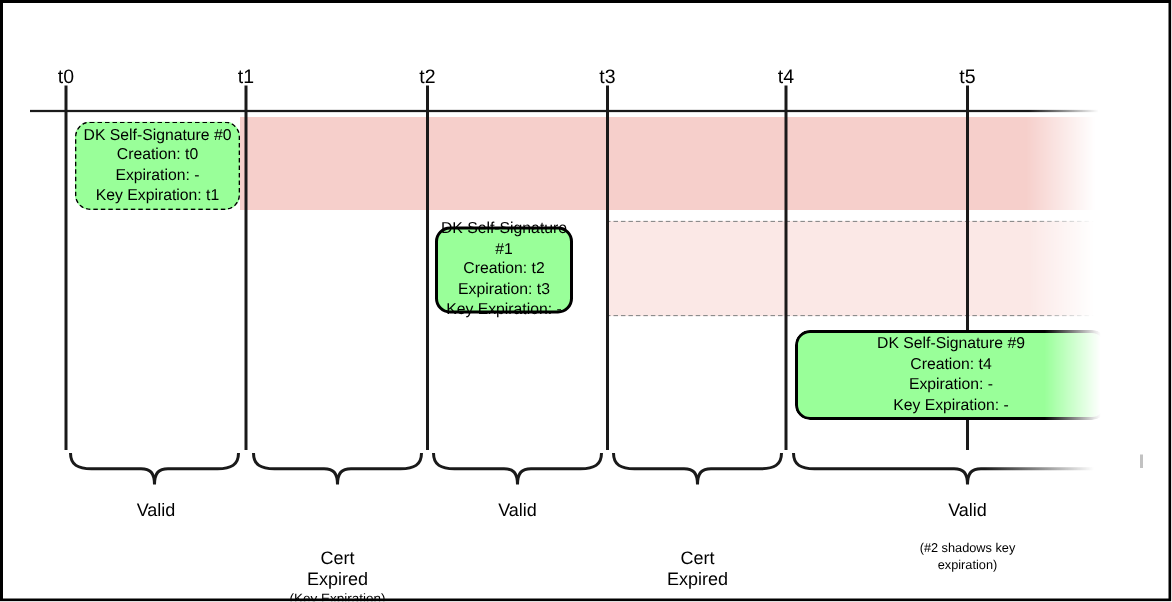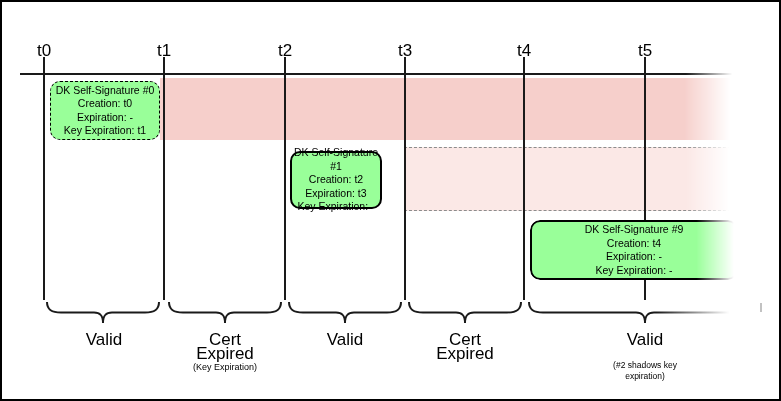--- a/index.html
+++ b/index.html
@@ -11,21 +11,21 @@
   #frame{position:absolute;inset:0;border:2px solid #000;z-index:10;pointer-events:none;}
 
   
   .axis{
     position:absolute;left:20px;top:73px;width:716px;height:2px;background:#1a1a1a;
     -webkit-mask-image:linear-gradient(to right,#000 93%,transparent 99.5%);
             mask-image:linear-gradient(to right,#000 93%,transparent 99.5%);
   }
   .tickline{position:absolute;top:57px;width:2px;height:243px;background:#1a1a1a;z-index:2;}
   .ticklabel{position:absolute;top:44px;width:40px;height:14px;text-align:center;
-    font-size:17px;line-height:14px;z-index:2;}
+    font-size:13px;line-height:14px;z-index:2;}
 
   
   .band-dark{
     position:absolute;left:160px;top:78px;width:576px;height:62px;
     background:var(--band-dark,#f6cfcb);z-index:1;
     -webkit-mask-image:linear-gradient(to right,#000 91%,transparent 99%);
             mask-image:linear-gradient(to right,#000 91%,transparent 99%);
   }
   .band-light{
     position:absolute;left:404px;top:147px;width:332px;height:64px;box-sizing:border-box;
@@ -56,28 +56,28 @@
     -webkit-mask-image:linear-gradient(to right,#000 55%,transparent 86%);
             mask-image:linear-gradient(to right,#000 55%,transparent 86%);
   }
   .faded-tick{position:absolute;left:760px;top:303px;width:2px;height:9px;background:#c2c2c2;}
 
   
   .period{
     position:absolute;top:333px;display:flex;flex-direction:column;align-items:center;
     text-align:center;z-index:2;
   }
-  .p-label{font-size:17px;line-height:14px;}
+  .p-label{font-size:12px;line-height:14px;}
   .p-note{font-size:8.5px;line-height:10.5px;margin-top:10px;max-width:78px;}
   .period-1{left:54px;width:100px;}
   .period-2{left:170px;width:110px;}
   .period-3{left:295px;width:100px;}
   .period-4{left:415px;width:100px;}
   .period-5{left:585px;width:120px;}
-  .period-2 .p-label,.period-4 .p-label{max-width:64px;}
+  .period-2 .p-label,.period-4 .p-label{max-width:64px;margin-top:32px;}
   .period-2 .p-note{font-size:9px;margin-top:1px;max-width:120px;}
   .period-4 .p-note{margin-top:1px;}
   .period-5 .p-note{margin-top:13px;max-width:84px;}
 </style>
 </head>
 <body>
 
 <div id="stage">
   <div id="frame"></div>
 

